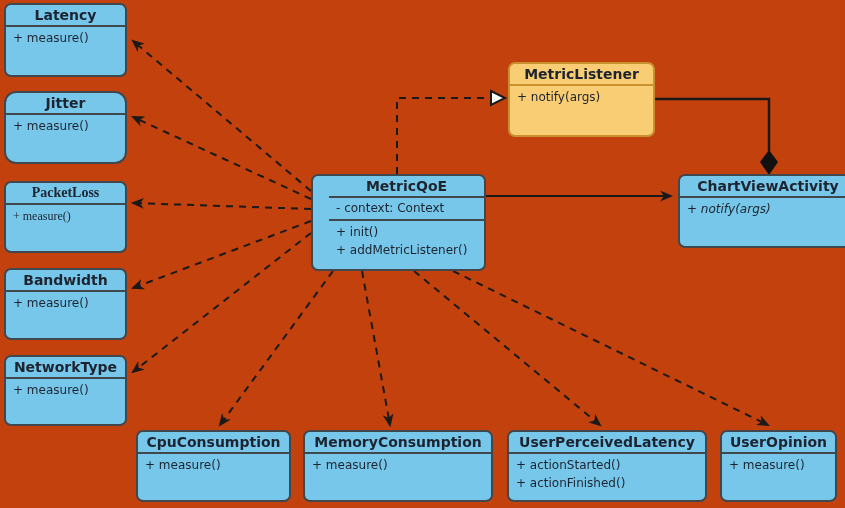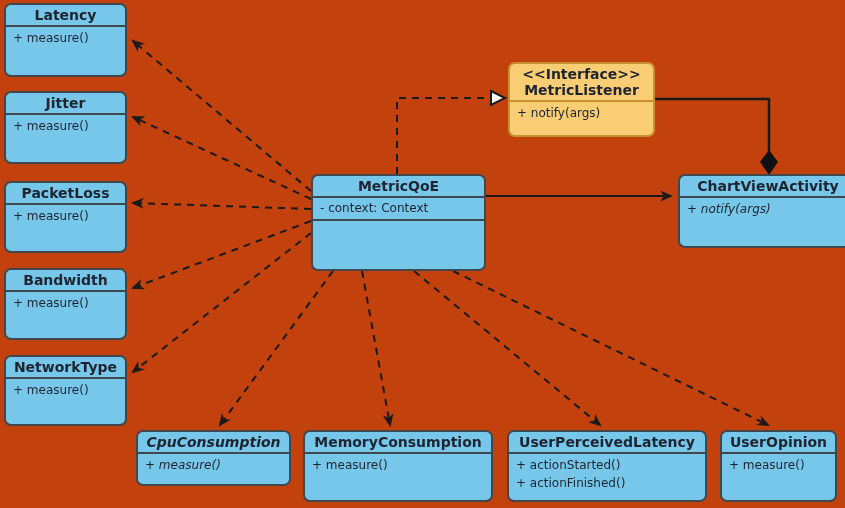--- a/index.html
+++ b/index.html
@@ -57,73 +57,76 @@
     <polygon points="769,150 778,162 769,175 760,162" fill="#111111"></polygon>
   </svg>
 
   <div class="uml-box" style="left:4px;top:3px;width:123px;height:74px;">
     <div class="uml-title">Latency</div>
     <div class="uml-ops">
         <div class="uml-line">+ measure()</div>
       </div>
   </div>
 
-  <div class="uml-box" style="left:4px;top:91px;width:123px;height:73px;">
+  <div class="uml-box" style="left:4px;top:91px;width:123px;height:73px;border-radius:12px;">
     <div class="uml-title">Jitter</div>
     <div class="uml-ops">
         <div class="uml-line">+ measure()</div>
       </div>
   </div>
 
-  <div class="uml-box" style="left:4px;top:181px;width:123px;height:72px;">
+  <div class="uml-box" style="left:4px;top:181px;width:123px;height:72px;font-family:Liberation Serif, serif;">
     <div class="uml-title">PacketLoss</div>
     <div class="uml-ops">
         <div class="uml-line">+ measure()</div>
       </div>
   </div>
 
   <div class="uml-box" style="left:4px;top:268px;width:123px;height:72px;">
     <div class="uml-title">Bandwidth</div>
     <div class="uml-ops">
         <div class="uml-line">+ measure()</div>
       </div>
   </div>
 
   <div class="uml-box" style="left:4px;top:355px;width:123px;height:71px;">
     <div class="uml-title">NetworkType</div>
     <div class="uml-ops">
         <div class="uml-line">+ measure()</div>
       </div>
   </div>
 
-  <div class="uml-box" style="left:311px;top:174px;width:175px;height:97px;">
+  <div class="uml-box" style="left:311px;top:174px;width:175px;height:97px;padding-left:16px;">
     <div class="uml-title">MetricQoE</div>
     <div class="uml-attrs">
       <div class="uml-line">- context: Context</div>
+    </div>
+    <div class="uml-ops">
+      <div class="uml-line">+ init()</div>
+      <div class="uml-line">+ addMetricListener()</div>
     </div>
   </div>
 
   <div class="uml-box iface" style="left:508px;top:62px;width:147px;height:75px;">
     <div class="uml-title">
-      <div class="tline">&lt;&lt;Interface&gt;&gt;</div>
       <div class="tline">MetricListener</div>
     </div>
     <div class="uml-ops">
       <div class="uml-line">+ notify(args)</div>
     </div>
   </div>
 
   <div class="uml-box" style="left:678px;top:174px;width:180px;height:74px;">
     <div class="uml-title">ChartViewActivity</div>
     <div class="uml-ops">
       <div class="uml-line italic">+ notify(args)</div>
     </div>
   </div>
 
-  <div class="uml-box" style="left:136px;top:430px;width:155px;height:56px;font-style:italic;">
+  <div class="uml-box" style="left:136px;top:430px;width:155px;height:72px;">
     <div class="uml-title">CpuConsumption</div>
     <div class="uml-ops">
         <div class="uml-line">+ measure()</div>
       </div>
   </div>
 
   <div class="uml-box" style="left:303px;top:430px;width:190px;height:72px;">
     <div class="uml-title">MemoryConsumption</div>
     <div class="uml-ops">
         <div class="uml-line">+ measure()</div>

